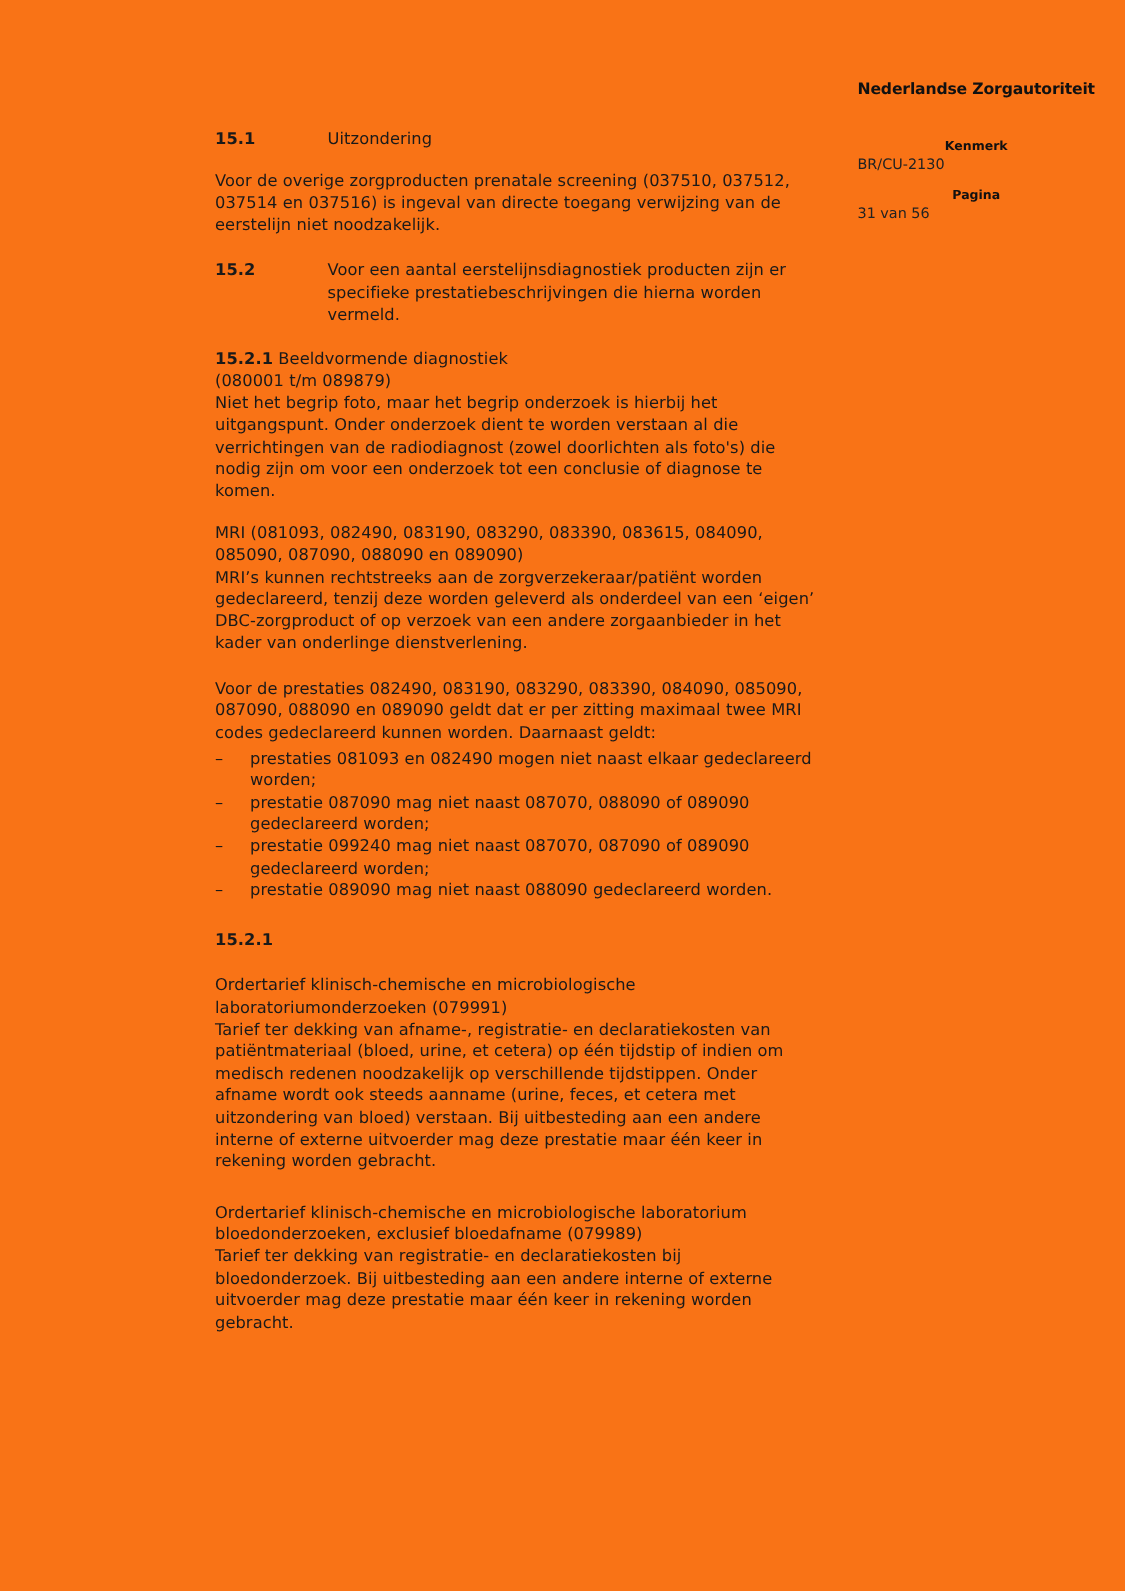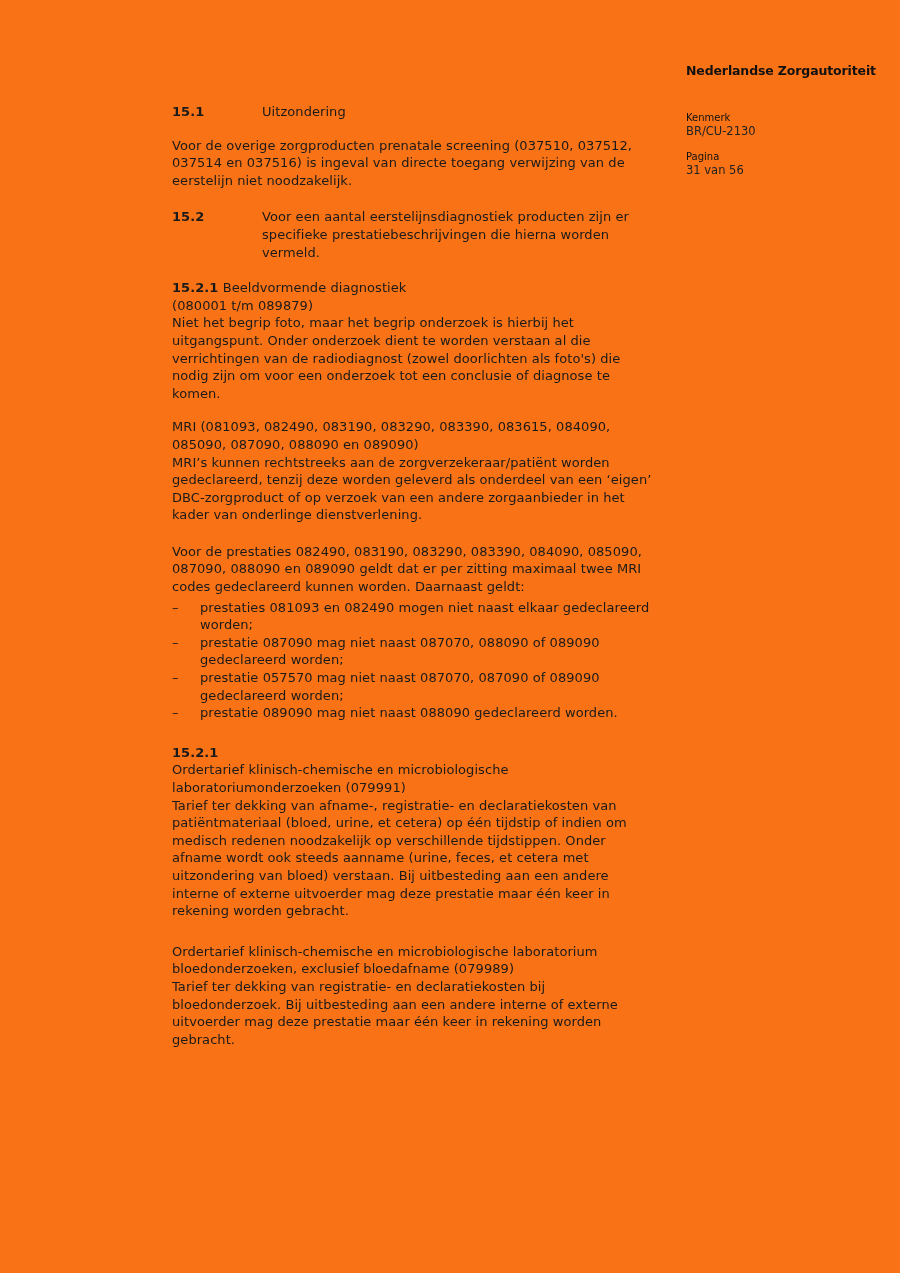--- a/index.html
+++ b/index.html
@@ -31,24 +31,25 @@
     font-weight: bold;
     font-size: 12.5px;
     line-height: 15px;
     letter-spacing: -0.01em;
     color: #111;
   }
   .meta {
     margin-top: 33px;
   }
   .meta-label {
-    font-weight: normal;
+    font-weight: bold;
     font-size: 10px;
     line-height: 13px;
     color: #111;
+    text-align: center;
   }
   .meta-value {
     font-size: 11.5px;
     line-height: 15px;
     color: #222;
   }
   .meta-group + .meta-group {
     margin-top: 11px;
   }
   
@@ -93,21 +94,21 @@
     display: flex;
     align-items: flex-start;
   }
   .bullet-row .marker {
     flex: 0 0 28px;
   }
   .bullet-row .b-text {
     flex: 1 1 auto;
   }
   .h1521b     { margin-top: 22px; }
-  .order-p1   { }
+  .order-p1   { margin-top: 19px; }
   .order-p2   { margin-top: 23px; }
 </style>
 </head>
 <body>
 
 <div class="page">
 
   <div class="side">
     <div class="brand">Nederlandse Zorgautoriteit</div>
     <div class="meta">
@@ -168,21 +169,21 @@
         <span class="b-text pre">prestaties 081093 en 082490 mogen niet naast elkaar gedeclareerd
 worden;</span>
       </div>
       <div class="bullet-row">
         <span class="marker">–</span>
         <span class="b-text pre">prestatie 087090 mag niet naast 087070, 088090 of 089090
 gedeclareerd worden;</span>
       </div>
       <div class="bullet-row">
         <span class="marker">–</span>
-        <span class="b-text pre">prestatie 057570 mag niet naast 087070, 087090 of 089090
+        <span class="b-text pre">prestatie 099240 mag niet naast 087070, 087090 of 089090
 gedeclareerd worden;</span>
       </div>
       <div class="bullet-row">
         <span class="marker">–</span>
         <span class="b-text pre">prestatie 089090 mag niet naast 088090 gedeclareerd worden.</span>
       </div>
     </div>
 
     <div class="h-row h1521b">
       <span class="num-col-sm">15.2.1</span>

